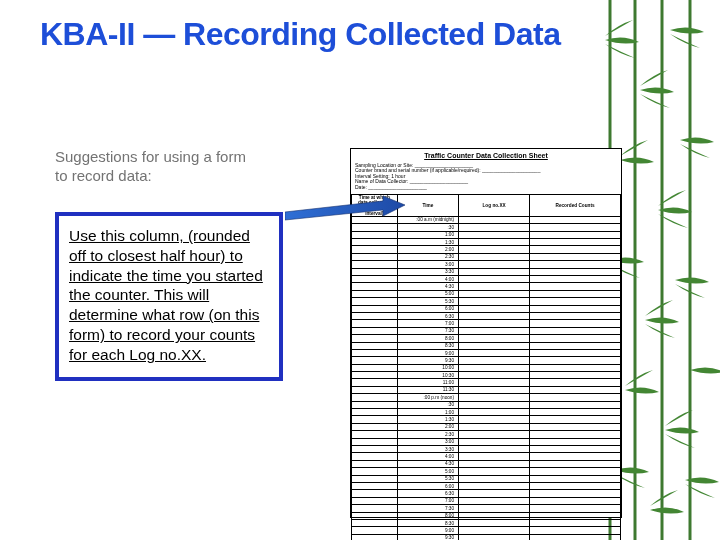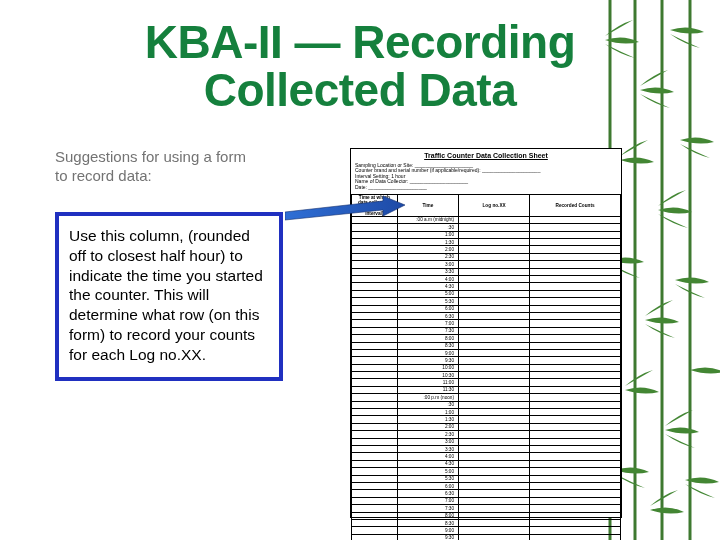--- a/index.html
+++ b/index.html
@@ -18,26 +18,25 @@
     width: 140px;
     height: 540px;
     z-index: 0;
     opacity: 0.9;
   }
   .title {
     position: absolute;
     top: 18px;
     left: 40px;
     width: 640px;
-    text-align: center;
     font-family: Impact, "Arial Black", sans-serif;
-    font-size: 46px;
+    font-size: 32px;
     line-height: 1.05;
     letter-spacing: -0.5px;
-    color: #15803d;
+    color: #1d4ed8;
     z-index: 2;
   }
   .intro {
     position: absolute;
     top: 148px;
     left: 55px;
     width: 200px;
     font-size: 15px;
     line-height: 1.25;
     color: #737373;
@@ -48,20 +47,21 @@
     top: 212px;
     left: 55px;
     width: 228px;
     border: 4px solid #2030c0;
     background: #fff;
     padding: 10px 10px 12px 10px;
     font-size: 15.5px;
     line-height: 1.28;
     color: #000;
     z-index: 2;
+    text-decoration: underline;
   }
   .arrow {
     position: absolute;
     top: 196px;
     left: 285px;
     width: 120px;
     height: 26px;
     z-index: 3;
   }
   .form {

